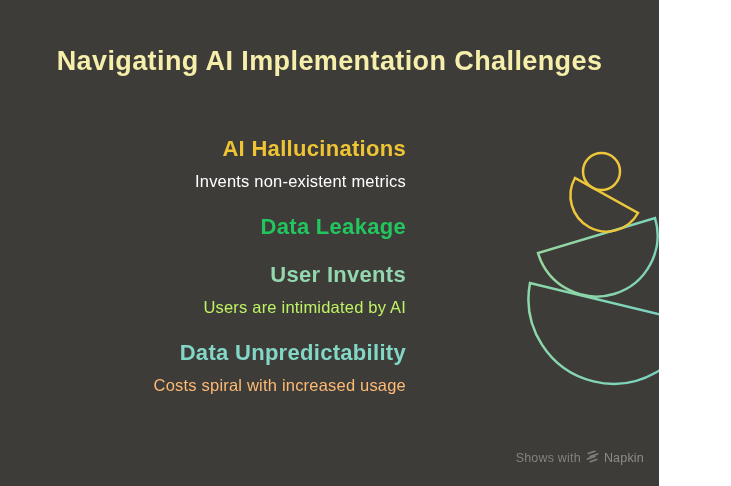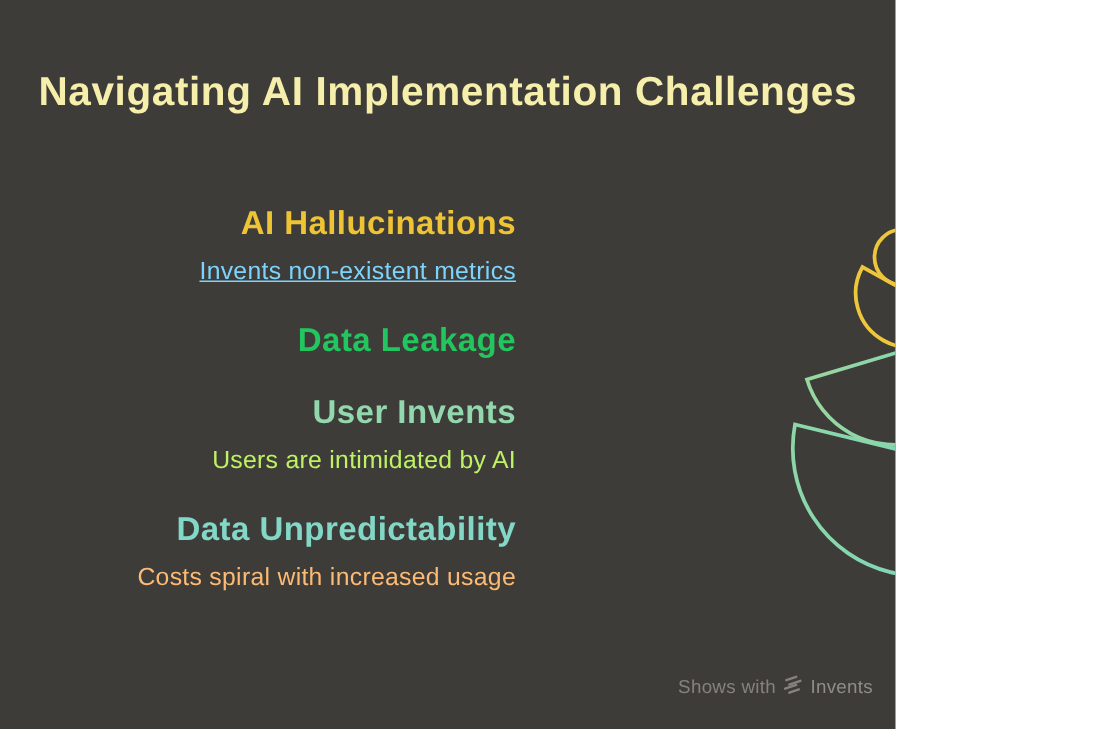--- a/index.html
+++ b/index.html
@@ -3,21 +3,21 @@
 <meta charset="utf-8">
 <style>
   html, body { margin: 0; padding: 0; }
   body {
     width: 731px; height: 486px;
     font-family: "Liberation Sans", sans-serif;
     overflow: hidden;
   }
   .canvas {
     position: relative;
-    width: 597px; height: 486px;
+    width: 659px; height: 486px;
     background: #3e3c38;
     overflow: hidden;
   }
   .page-title {
     position: absolute;
     top: 45px; left: 0; right: 0;
     text-align: center;
     font-size: 27px;
     line-height: 32px;
     font-weight: 700;
@@ -69,21 +69,21 @@
 <body>
 
 <div class="canvas" style="background-color: rgb(62, 60, 56);">
 
   <h1 class="page-title" style="color: rgb(246, 238, 171);">Navigating AI Implementation Challenges</h1>
 
   <div class="challenge-list">
 
     <div class="challenge-item">
       <div class="challenge-heading" style="color: rgb(238, 196, 52); margin-top: 11px;">AI Hallucinations</div>
-      <div class="challenge-desc" style="color: #7dd3fc; text-decoration: underline;">Invents non-existent metrics</div>
+      <div class="challenge-desc" style="color: #ffffff;">Invents non-existent metrics</div>
     </div>
 
     <div class="challenge-item">
       <div class="challenge-heading" style="color: #22c55e;">Data Leakage</div>
     </div>
 
     <div class="challenge-item">
       <div class="challenge-heading" style="color: rgb(146, 215, 173);">User Invents</div>
       <div class="challenge-desc" style="color: #bef264;">Users are intimidated by AI</div>
     </div>
@@ -121,16 +121,16 @@
     <span class="napkin-icon">
       <svg width="13" height="13" viewBox="0 0 13 13" fill="none">
         <g stroke="currentColor" stroke-width="1.6" stroke-linecap="round">
           <path d="M2.2 3.4 L8.8 1.2"></path>
           <path d="M4.2 6.4 L11.6 3.9"></path>
           <path d="M1.4 9.1 L8.8 6.6"></path>
           <path d="M4.2 11.8 L10.6 9.6"></path>
         </g>
       </svg>
     </span>
-    <span class="brand">Invents</span>
+    <span class="brand">Napkin</span>
   </div>
 
 </div>
 
 </body></html>

